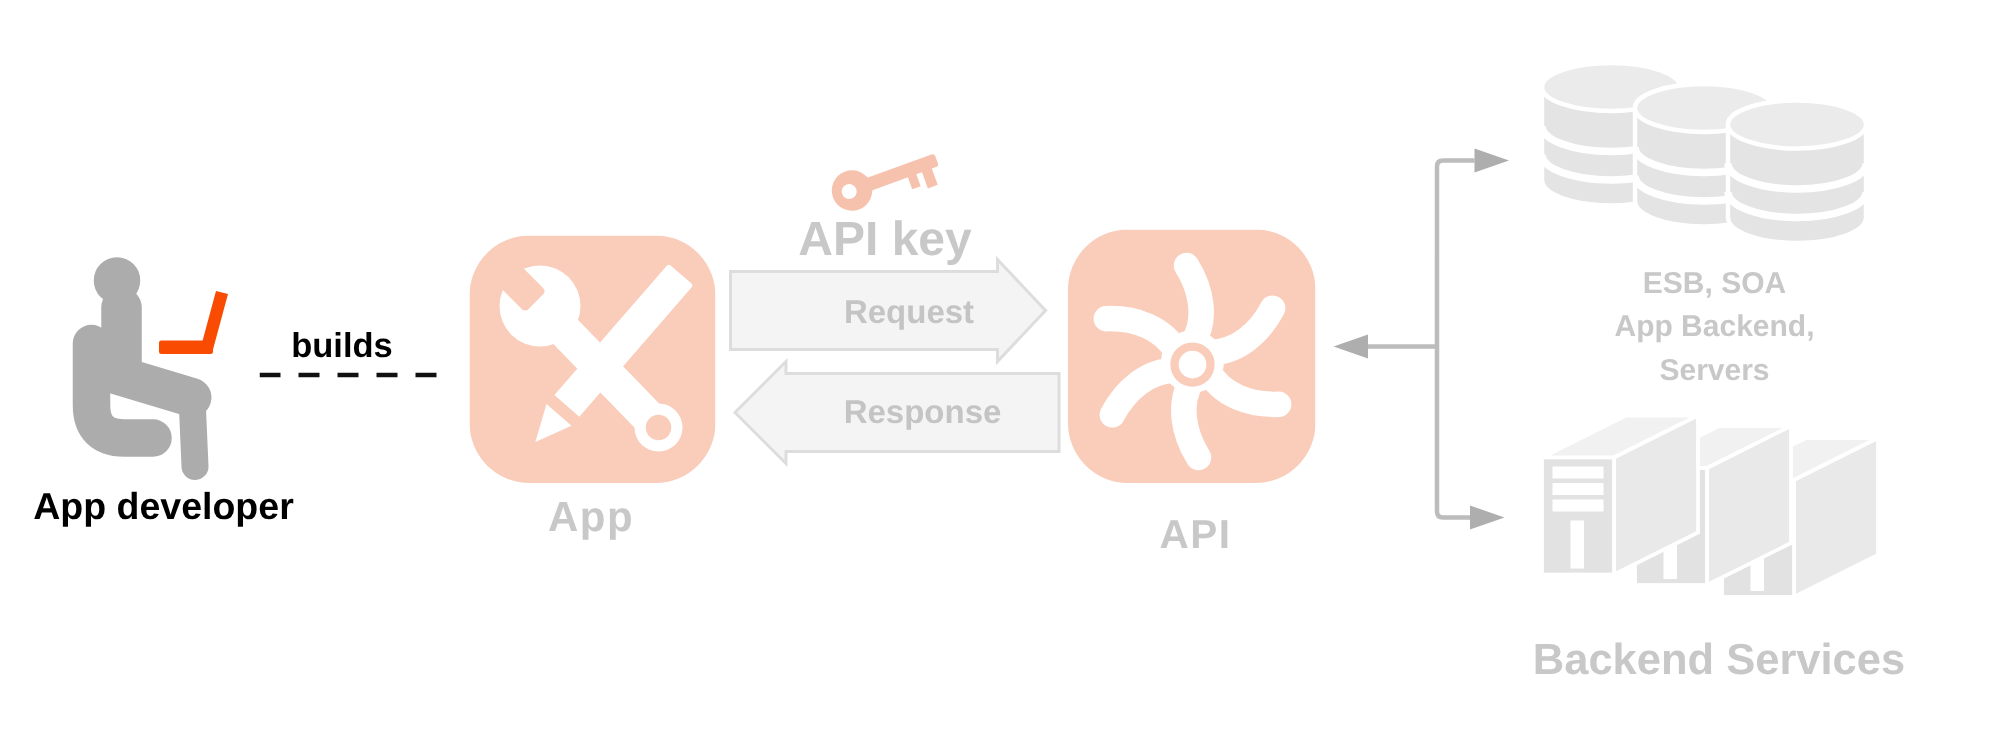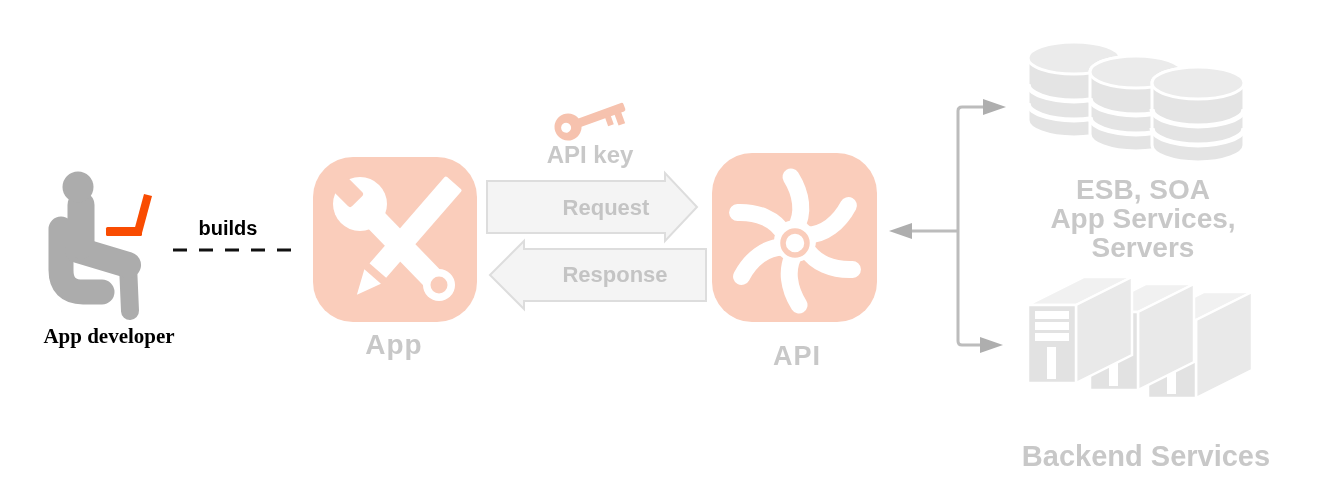--- a/index.html
+++ b/index.html
@@ -7,29 +7,29 @@
     position:relative;
     width:1342px;height:504px;
     background:#ffffff;
     font-family:"Liberation Sans","DejaVu Sans",sans-serif;
     overflow:hidden;
   }
   .abs{position:absolute;}
   .label{font-weight:bold;text-align:center;white-space:nowrap;}
   .black-label{color:#000000;}
   .gray-label{color:#C8C8C8;}
-  .dev-label{left:19px;top:324px;width:180px;font-size:21px;font-family:Liberation Serif, serif;}
-  .builds-label{left:167px;top:217px;width:122px;font-size:20px;}
+  .dev-label{left:19px;top:324px;width:180px;font-size:25px;}
+  .builds-label{left:167px;top:217px;width:122px;font-size:23px;}
   .app-label{left:334px;top:329px;width:120px;font-size:28px;letter-spacing:1px;}
-  .apikey-label{left:530px;top:141px;width:120px;font-size:24px;}
+  .apikey-label{left:530px;top:141px;width:120px;font-size:32px;}
   .request-label{left:487px;top:195px;width:178px;font-size:22px;color:#C4C4C4;margin-left:30px;}
   .response-label{left:524px;top:262px;width:182px;font-size:22px;color:#C4C4C4;text-align:center;}
   .api-label{left:737px;top:341px;width:120px;font-size:27px;letter-spacing:1px;}
-  .esb-label{left:1035px;top:175px;width:216px;font-size:28px;line-height:29px;}
-  .backend-label{left:1015px;top:440px;width:262px;font-size:29px;}
+  .esb-label{left:1035px;top:175px;width:216px;font-size:20px;line-height:29px;}
+  .backend-label{left:1015px;top:424px;width:262px;font-size:29px;}
 </style>
 </head>
 <body>
 
 <div class="canvas">
 
   <svg class="abs" style="left:40px;top:165px" width="122" height="165" viewBox="0 0 122 165">
     <path d="M21,64 L21,105 Q21,127 43,127 L62,127" fill="none" stroke="#ACACAC" stroke-width="25" stroke-linecap="round"></path>
     <line x1="88" y1="100" x2="90" y2="146" stroke="#ACACAC" stroke-width="18" stroke-linecap="round"></line>
     <line x1="38" y1="85" x2="88" y2="100" stroke="#ACACAC" stroke-width="26" stroke-linecap="round"></line>
@@ -129,21 +129,21 @@
     </g>
     <g transform="translate(132,31)">
       <path d="M0,16 A46,16 0 0 1 92,16 L92,78 A46,17 0 0 1 0,78 Z" fill="#E4E4E4" stroke="#ffffff" stroke-width="3"></path>
       <ellipse cx="46" cy="16" rx="46" ry="16" fill="#EBEBEB" stroke="#ffffff" stroke-width="3"></ellipse>
       <path d="M0,42 A46,17 0 0 0 92,42" fill="none" stroke="#ffffff" stroke-width="5"></path>
       <path d="M0,61 A46,17 0 0 0 92,61" fill="none" stroke="#ffffff" stroke-width="5"></path>
     </g>
   </svg>
   <div class="abs label gray-label esb-label">
     <div>ESB, SOA</div>
-    <div>App Services,</div>
+    <div>App Backend,</div>
     <div>Servers</div>
   </div>
 
   <svg class="abs" style="left:1020px;top:275px" width="265" height="130" viewBox="0 0 265 130">
     <g transform="translate(128,45)">
       <polygon points="0,0 48,0 104,-28 56,-28" fill="#F1F1F1" stroke="#ffffff" stroke-width="2.5"></polygon>
       <polygon points="48,0 104,-28 104,50 48,78" fill="#E9E9E9" stroke="#ffffff" stroke-width="2.5"></polygon>
       <rect x="0" y="0" width="48" height="78" fill="#E2E2E2" stroke="#ffffff" stroke-width="2.5"></rect>
       <g fill="#ffffff">
         <rect x="7" y="6" width="34" height="8"></rect>

